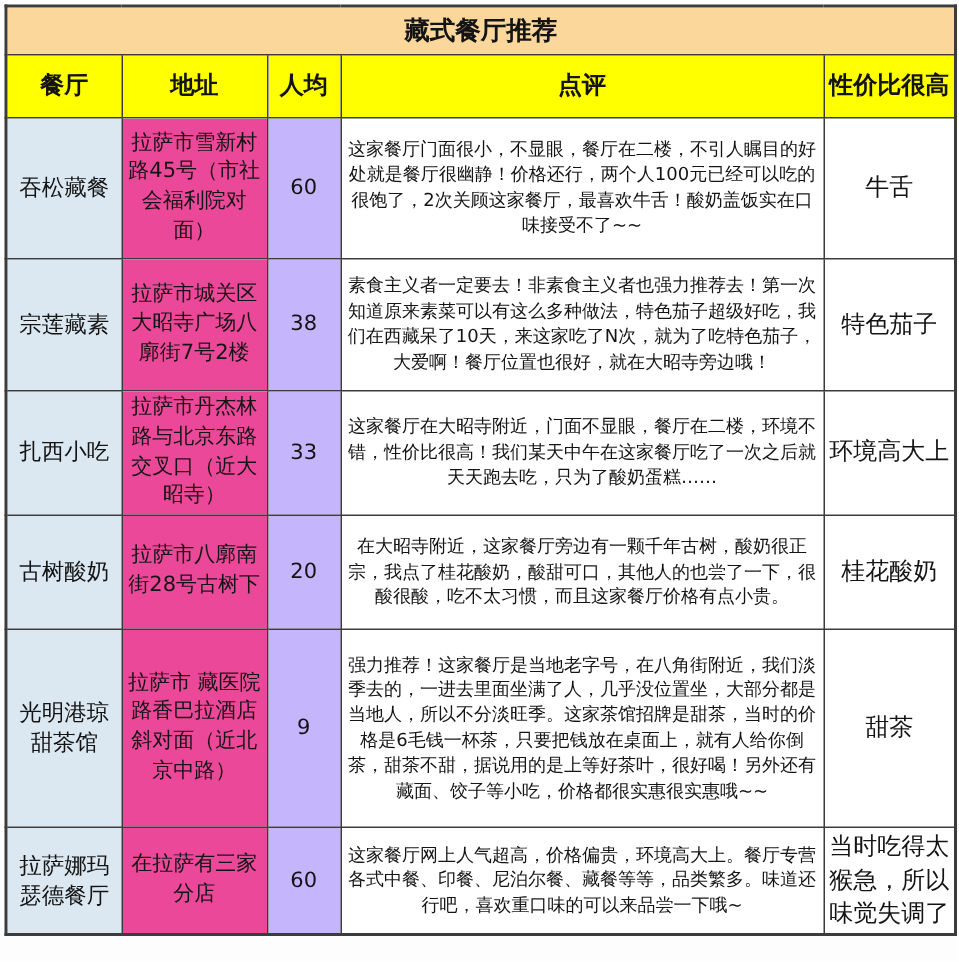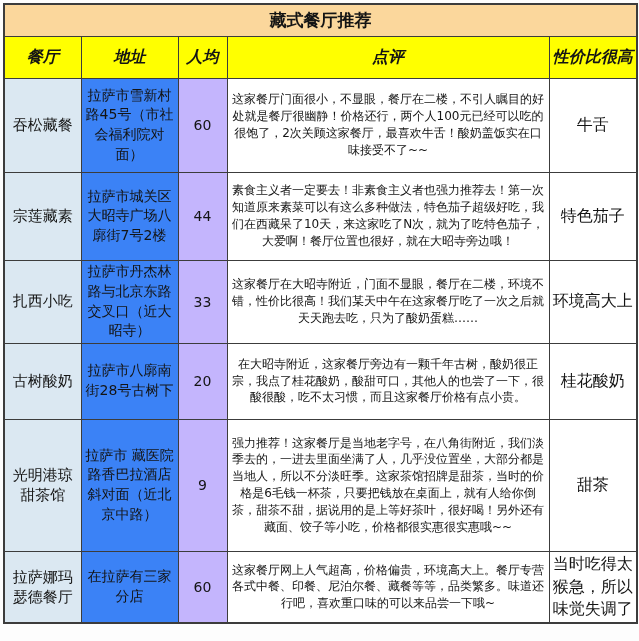--- a/index.html
+++ b/index.html
@@ -51,31 +51,30 @@
     font-weight: bold;
     font-size: 17px;
     text-align: center;
     margin-top: 22px;
   }
   th.col-header {
     background: #ffff00;
     font-weight: bold;
     font-size: 16px;
     text-align: center;
-    font-style: italic;
   }
   td.name-cell {
     background: #dbe8f2;
     font-weight: normal;
     font-size: 15px;
     text-align: center;
     line-height: 1.35;
   }
   td.addr-cell {
-    background: #3b82f6;
+    background: #ec4899;
     font-size: 14px;
     text-align: center;
     line-height: 1.4;
   }
   td.price-cell {
     background: #c4b5fd;
     font-size: 14px;
     text-align: center;
   }
   td.review-cell {
@@ -122,21 +121,21 @@
       <td class="name-cell">吞松藏餐</td>
       <td class="addr-cell">拉萨市雪新村路45号（市社会福利院对面）</td>
       <td class="price-cell">60</td>
       <td class="review-cell">这家餐厅门面很小，不显眼，餐厅在二楼，不引人瞩目的好处就是餐厅很幽静！价格还行，两个人100元已经可以吃的很饱了，2次关顾这家餐厅，最喜欢牛舌！酸奶盖饭实在口味接受不了~~</td>
       <td class="dish-cell">牛舌</td>
     </tr>
 
     <tr class="r-1">
       <td class="name-cell">宗莲藏素</td>
       <td class="addr-cell">拉萨市城关区大昭寺广场八廓街7号2楼</td>
-      <td class="price-cell">44</td>
+      <td class="price-cell">38</td>
       <td class="review-cell">素食主义者一定要去！非素食主义者也强力推荐去！第一次知道原来素菜可以有这么多种做法，特色茄子超级好吃，我们在西藏呆了10天，来这家吃了N次，就为了吃特色茄子，大爱啊！餐厅位置也很好，就在大昭寺旁边哦！</td>
       <td class="dish-cell">特色茄子</td>
     </tr>
 
     <tr class="r-2">
       <td class="name-cell">扎西小吃</td>
       <td class="addr-cell">拉萨市丹杰林路与北京东路交叉口（近大昭寺）</td>
       <td class="price-cell">33</td>
       <td class="review-cell">这家餐厅在大昭寺附近，门面不显眼，餐厅在二楼，环境不错，性价比很高！我们某天中午在这家餐厅吃了一次之后就天天跑去吃，只为了酸奶蛋糕……</td>
       <td class="dish-cell">环境高大上</td>

